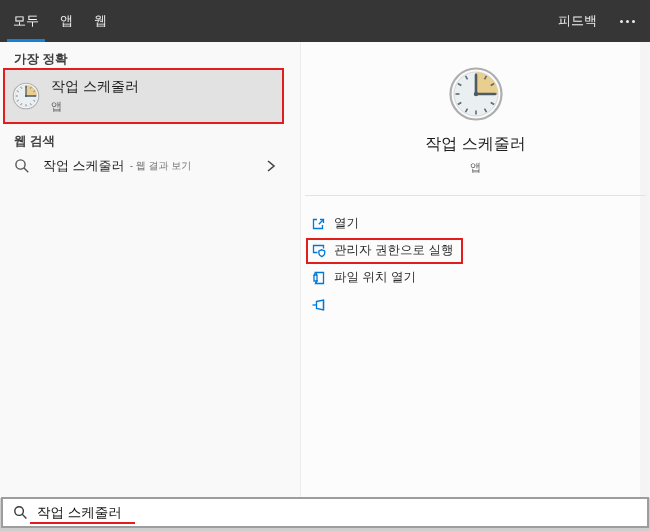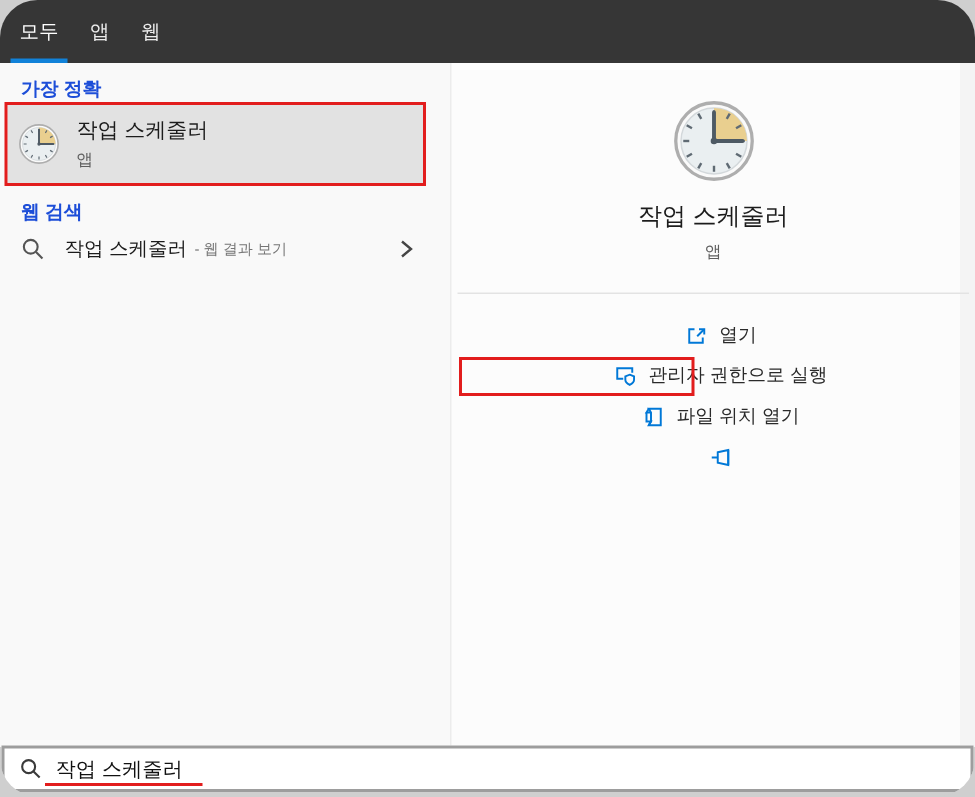--- a/index.html
+++ b/index.html
@@ -1,50 +1,50 @@
 <!DOCTYPE html>
 <html><head>
 <meta charset="utf-8">
 <style>
   * { margin:0; padding:0; box-sizing:border-box; }
   html,body { width:650px; height:531px; }
   body { font-family:"Liberation Sans","DejaVu Sans",sans-serif; background:#cfcfcf; overflow:hidden; }
-  .screen { position:relative; width:650px; height:531px; background:#cfcfcf; overflow:hidden;border-radius:25px; }
+  .screen { position:relative; width:650px; height:531px; background:#cfcfcf; overflow:hidden; }
 
   
   .topbar { position:absolute; left:0; top:0; width:650px; height:42px; background:#363636; display:flex; align-items:stretch; padding-left:7px; }
   .tab { display:flex; align-items:center; padding:0 6px; margin-right:9px; font-size:13px; color:#ececec; border-top:3px solid transparent; border-bottom:3px solid transparent; cursor:default; white-space:nowrap; }
   .tab.active { border-bottom-color:#1182d9; color:#ffffff; }
   .caret { width:0; height:0; border-left:4px solid transparent; border-right:4px solid transparent; border-top:5px solid #ececec; margin-left:7px; }
   .topbar-right { margin-left:auto; display:flex; align-items:center; }
   .dots { display:flex; gap:3px; margin:0 15px 0 8px; }
   .dots i { width:3px; height:3px; border-radius:50%; background:#ececec; }
 
   
   .left-panel { position:absolute; left:0; top:42px; width:300px; height:456px; background:#f9f9f9; }
-  .section-h { position:absolute; left:14px; top:9px; font-size:12.5px; font-weight:700; color:#1d4ed8; }
+  .section-h { position:absolute; left:14px; top:9px; font-size:12.5px; font-weight:700; color:#404040; }
   .web-h { top:91px; }
   .best-row { position:absolute; left:5px; top:28px; width:277px; height:52px; background:#e2e2e2; display:flex; align-items:center; padding-left:7px; }
   .bm-text { margin-left:11px; }
   .bm-title { font-size:14px; color:#1c1c1c; }
   .bm-sub { font-size:11px; color:#5f5f5f; margin-top:3px; }
   .web-row { position:absolute; left:0; top:108px; width:300px; height:32px; display:flex; align-items:center; padding:0 24px 0 14px; }
   .wq { font-size:13px; color:#1c1c1c; margin-left:13px; }
   .ws { font-size:10px; color:#757575; margin-left:5px; }
   .chev { margin-left:auto; }
 
   
   .right-panel { position:absolute; left:300px; top:42px; width:350px; height:456px; background:#fcfcfc; border-left:1px solid #ececec; }
   .scroll-track { position:absolute; right:0; top:0; width:10px; height:456px; background:#f4f4f4; }
   .hero-clock { position:absolute; left:147px; top:24px; }
   .app-title { position:absolute; left:0; top:92px; width:100%; text-align:center; font-size:16px; color:#1c1c1c; }
   .app-sub { position:absolute; left:0; top:118px; width:100%; text-align:center; font-size:11px; color:#5f5f5f; }
   .divider { position:absolute; left:4px; right:4px; top:153px; height:1px; background:#e3e3e3; }
   .actions { position:absolute; left:0; top:168px; width:100%; }
-  .action-row { height:27px; display:flex; align-items:center; padding-left:10px; cursor:default;justify-content:center; }
+  .action-row { height:27px; display:flex; align-items:center; padding-left:10px; cursor:default; }
   .aicon { width:16px; height:16px; display:flex; flex:0 0 16px; }
   .alabel { margin-left:7px; font-size:12.5px; color:#2a2a2a; }
 
   
   .annotation { position:absolute; border:2px solid #e21d1d; pointer-events:none; z-index:5; }
   .ann-best { left:3px; top:26px; width:281px; height:56px; }
   .ann-admin { left:5px; top:196px; width:157px; height:26px; }
 
   
   .search-bar { position:absolute; left:1px; top:497px; width:648px; height:31px; background:#ffffff; border:2px solid #9d9d9d; display:flex; align-items:center; padding-left:10px; }
@@ -86,20 +86,30 @@
   <div class="topbar">
     <div class="tab active">
         <span>모두</span>
       </div>
     <div class="tab">
         <span>앱</span>
       </div>
     <div class="tab">
         <span>웹</span>
       </div>
+    <div class="topbar-right">
+      <div class="tab">
+          <span>피드백</span>
+        </div>
+      <div class="dots">
+          <i></i>
+          <i></i>
+          <i></i>
+        </div>
+    </div>
   </div>
 
   <div class="left-panel">
     <div class="section-h">가장 정확</div>
 
     <div class="best-row">
       <svg width="28" height="28">
           <use href="#clock-icon"></use>
         </svg>
       <div class="bm-text">

